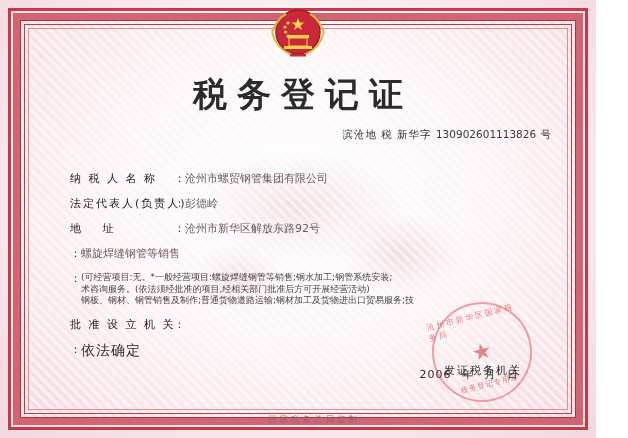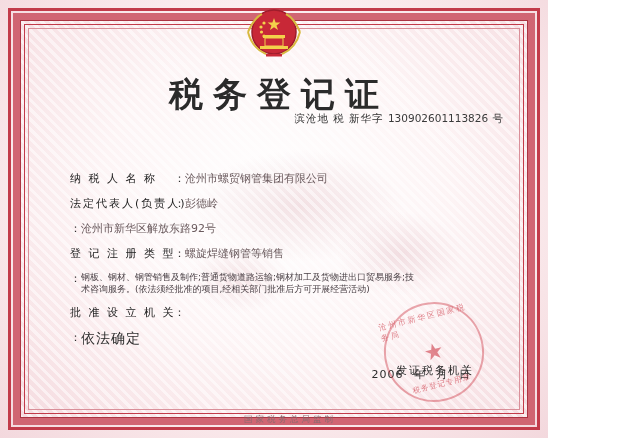--- a/index.html
+++ b/index.html
@@ -4,21 +4,21 @@
 <style>
   html,body{margin:0;padding:0;}
   body{
     width:628px;height:438px;
     background:#ffffff;
     font-family:"DejaVu Sans", sans-serif;
     overflow:hidden;
   }
   .cert{
     position:relative;
-    width:548px;height:438px;
+    width:596px;height:438px;
     box-sizing:border-box;
     background:
       radial-gradient(ellipse at 50% 45%, #ffffff 0%, #fdf4f5 45%, #f8e4e7 75%, #f3d8dd 100%);
     overflow:hidden;
   }
   
   .watermark{
     position:absolute;left:120px;top:110px;width:400px;height:240px;
     background:
       radial-gradient(ellipse 150px 80px at 45% 40%, rgba(232,200,205,.55) 0%, rgba(232,200,205,0) 70%),
@@ -69,21 +69,21 @@
     text-align:center;
     font-family:"DejaVu Serif", serif;
     font-size:34px;
     font-weight:bold;
     letter-spacing:10px;
     color:#2b2b2b;
     text-indent:10px;
   }
 
   .topright{
-    position:absolute;right:44px;top:112px;
+    position:absolute;right:44px;top:128px;
     font-size:10.5px;color:#333;white-space:nowrap;
     letter-spacing:1px;
   }
   .topright .num{
     letter-spacing:0;font-family:"DejaVu Sans", sans-serif;color:#3a3a3a;
   }
 
   .fields{
     position:absolute;left:70px;top:133px;right:40px;
     font-size:11px;color:#2e2e2e;margin-top:39px;
@@ -213,35 +213,36 @@
       <div class="value blurry">沧州市螺贸钢管集团有限公司</div>
     </div>
 
     <div class="row">
       <div class="label">法定代表人(负责人)</div>
       <div class="colon">：</div>
       <div class="value blurry">彭德岭</div>
     </div>
 
     <div class="row">
+      <div class="label sp1">地         址</div>
       <div class="colon">：</div>
       <div class="value blurry">沧州市新华区解放东路92号</div>
     </div>
 
     <div class="row">
-      <div class="label">登 记 注 册 类 型</div>
       <div class="colon">：</div>
       <div class="value blurry">螺旋焊缝钢管等销售</div>
     </div>
 
     <div class="row">
       <div class="colon">：</div>
       <div class="value scope">
+        <div>(可经营项目:无。*一般经营项目:螺旋焊缝钢管等销售;钢水加工;钢管系统安装;</div>
+        <div>术咨询服务。(依法须经批准的项目,经相关部门批准后方可开展经营活动)</div>
         <div>钢板、钢材、钢管销售及制作;普通货物道路运输;钢材加工及货物进出口贸易服务;技</div>
-        <div>术咨询服务。(依法须经批准的项目,经相关部门批准后方可开展经营活动)</div>
       </div>
     </div>
 
     <div class="row">
       <div class="label">批 准 设 立 机 关</div>
       <div class="colon">：</div>
     </div>
 
     <div class="row">
       <div class="colon">：</div>

